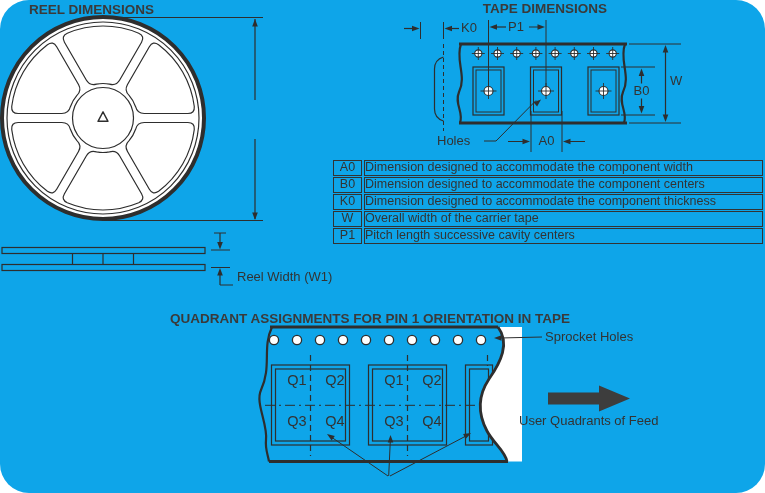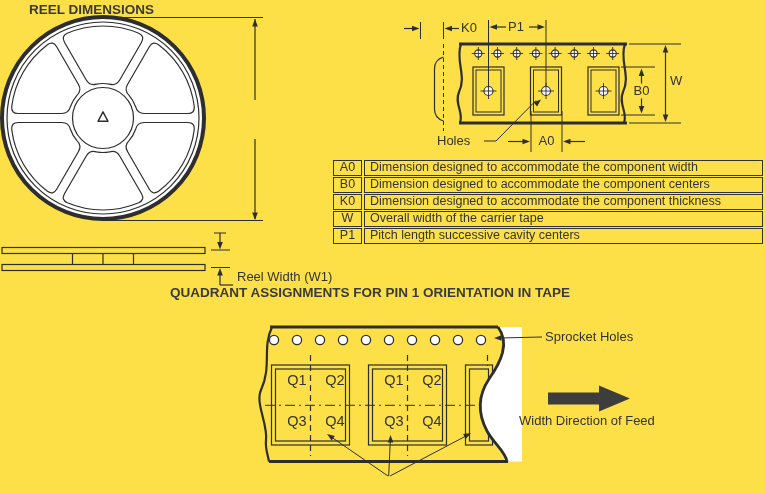--- a/index.html
+++ b/index.html
@@ -1,35 +1,35 @@
 <!DOCTYPE html>
 <html><head>
 <meta charset="utf-8">
 <style>
   html,body{margin:0;padding:0;background:#ffffff;}
-  #canvas{position:relative;width:765px;height:493px;background:#fde047;overflow:hidden;
-          font-family:"Liberation Sans",sans-serif;color:#333;}
+  #canvas{position:relative;width:765px;height:493px;background:#0ea5e9;overflow:hidden;
+          font-family:"Liberation Sans",sans-serif;color:#333;border-radius:29px;}
   svg{position:absolute;left:0;top:0;}
   .ln{stroke:#2e2e2e;stroke-width:1.2;fill:none;}
   .ln1{stroke:#2e2e2e;stroke-width:1;fill:none;}
   .thk{stroke:#2e2e2e;stroke-width:2.8;fill:none;}
   .wav{stroke:#2e2e2e;stroke-width:2.2;fill:none;}
   .ar{fill:#2e2e2e;stroke:none;}
   .wh{fill:#ffffff;}
   .t{position:absolute;font-size:13px;color:#333;white-space:nowrap;line-height:14.5px;}
   .bold{font-weight:bold;font-size:13.5px;color:#3a3a3a;}
   .ctr{text-align:center;}
   .q{position:absolute;width:30px;text-align:right;font-size:14.5px;color:#333;}
   #dim-table{position:absolute;left:333px;top:160px;width:430px;display:flex;
              flex-direction:column;gap:1.5px;}
   #dim-table .row{display:flex;gap:2px;}
   #dim-table .cell{border:1.6px solid #333;font-size:12.5px;line-height:13.6px;
                    height:13.6px;overflow:hidden;}
   #dim-table .code{width:27px;text-align:center;flex:none;}
-  #dim-table .desc{flex:1;padding-left:5px;}
+  #dim-table .desc{flex:1;}
 </style>
 </head>
 <body>
 
 <div id="canvas">
 
 <svg width="765" height="493" viewBox="0 0 765 493">
 
   <g>
     <line class="ln" x1="103" y1="17.5" x2="263" y2="17.5"></line>
@@ -214,33 +214,34 @@
     <polygon class="ar" points="327,434 334.8,436 331.6,440.6"></polygon>
     <line class="ln1" x1="388.7" y1="476" x2="390.3" y2="441"></line>
     <polygon class="ar" points="390.5,435 387.7,442.5 393.3,442.5"></polygon>
     <line class="ln1" x1="390" y1="476" x2="465" y2="436.5"></line>
     <polygon class="ar" points="471,433 465.7,439 463.1,434"></polygon>
   </g>
   <polygon points="548,392.5 599,392.5 599,385.5 630,398.5 599,411.5 599,404.5 548,404.5" fill="#3d3d3d"></polygon>
 </svg>
 
 <div class="t bold" style="left:29px;top:3px;">REEL DIMENSIONS</div>
-<div class="t bold ctr" style="left:150px;top:286px;width:440px;">QUADRANT ASSIGNMENTS FOR PIN 1 ORIENTATION IN TAPE</div>
+<div class="t bold ctr" style="left:420px;top:2px;width:250px;">TAPE DIMENSIONS</div>
+<div class="t bold ctr" style="left:150px;top:312px;width:440px;">QUADRANT ASSIGNMENTS FOR PIN 1 ORIENTATION IN TAPE</div>
 
 <div class="t" style="left:237px;top:270px;">Reel Width (W1)</div>
 
 <div class="t" style="left:461px;top:21px;">K0</div>
 <div class="t" style="left:508px;top:20px;">P1</div>
 <div class="t ctr" style="left:628px;top:84px;width:27px;">B0</div>
 <div class="t" style="left:670px;top:74px;">W</div>
 <div class="t ctr" style="left:533px;top:134px;width:27px;">A0</div>
 <div class="t" style="left:437px;top:134px;">Holes</div>
 
 <div class="t" style="left:545px;top:330px;">Sprocket Holes</div>
-<div class="t" style="left:519px;top:414px;">Width Direction of Feed</div>
+<div class="t" style="left:519px;top:414px;">User Quadrants of Feed</div>
 
 <div class="q" style="left:276.5px;top:372px;">Q1</div>
 <div class="q" style="left:314.5px;top:372px;">Q2</div>
 <div class="q" style="left:276.5px;top:413px;">Q3</div>
 <div class="q" style="left:314.5px;top:413px;">Q4</div>
 <div class="q" style="left:373.5px;top:372px;">Q1</div>
 <div class="q" style="left:411.5px;top:372px;">Q2</div>
 <div class="q" style="left:373.5px;top:413px;">Q3</div>
 <div class="q" style="left:411.5px;top:413px;">Q4</div>
 

